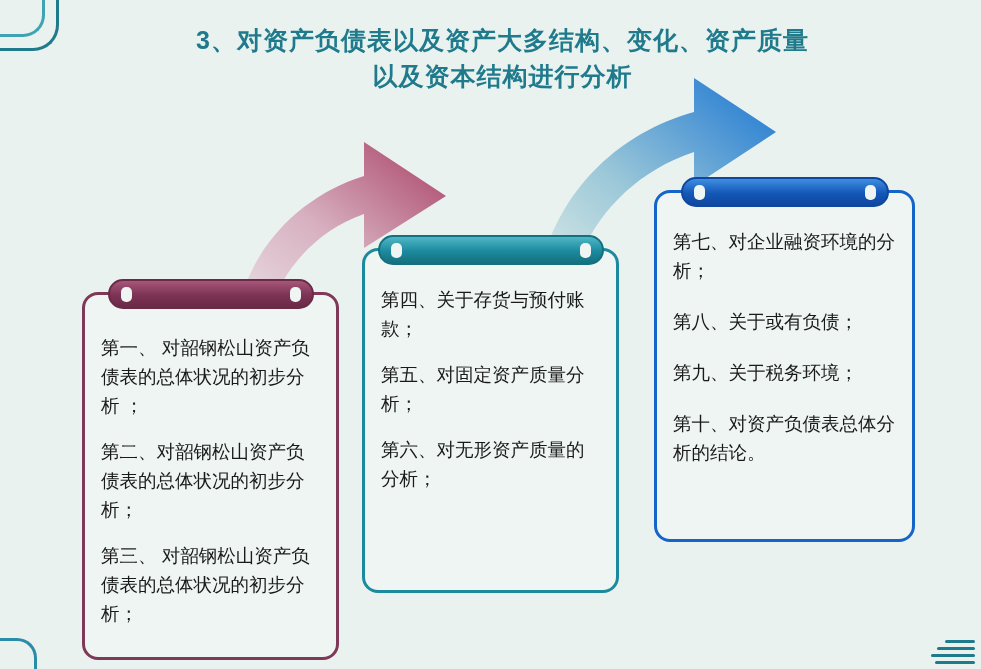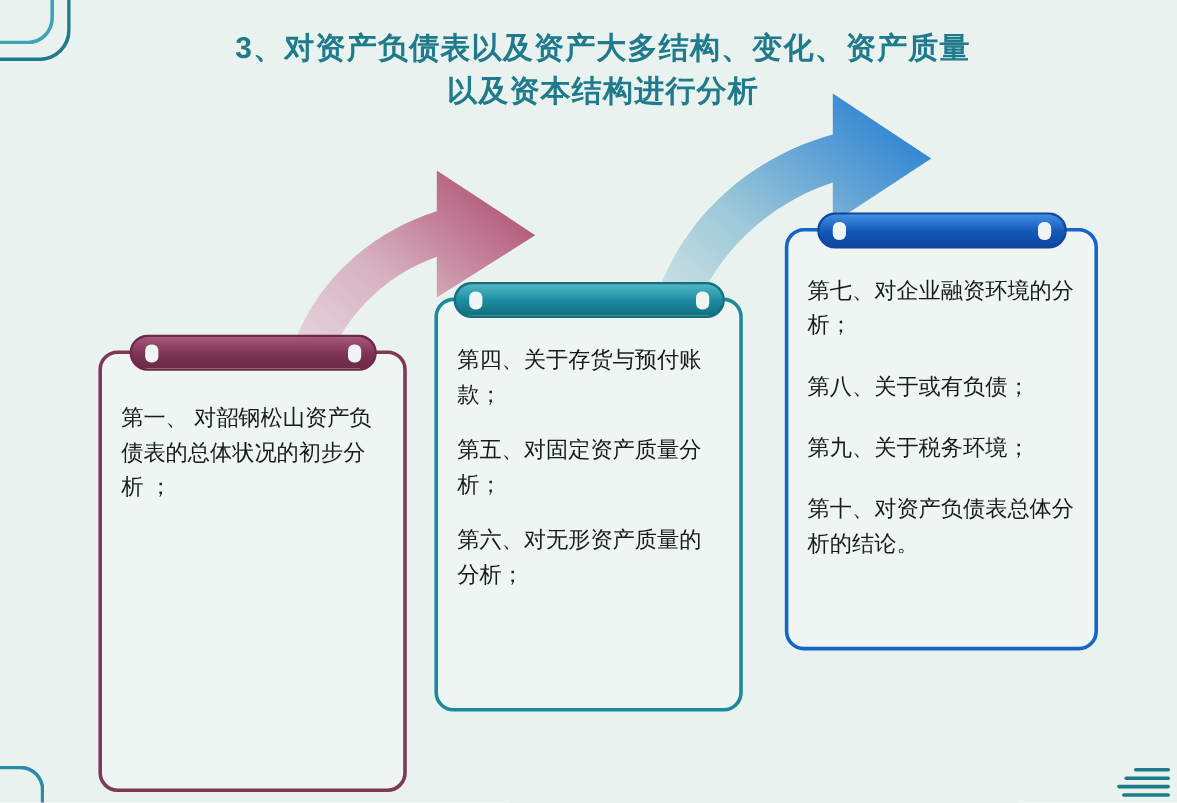--- a/index.html
+++ b/index.html
@@ -224,20 +224,22 @@
              C634,172 590,218 572,278 Z" fill="url(#gradBlue)"></path>
   </svg>
 
   <div class="card" id="card-1">
     <div class="bar">
       <span class="hole"></span>
       <span class="hole"></span>
     </div>
     <div class="body">
       <p>第一、 对韶钢松山资产负债表的总体状况的初步分析 ；</p>
+      <p>第二、对韶钢松山资产负债表的总体状况的初步分析；</p>
+      <p>第三、 对韶钢松山资产负债表的总体状况的初步分析；</p>
     </div>
   </div>
 
   <div class="card" id="card-3">
     <div class="bar">
       <span class="hole"></span>
       <span class="hole"></span>
     </div>
     <div class="body">
       <p>第七、对企业融资环境的分析；</p>

